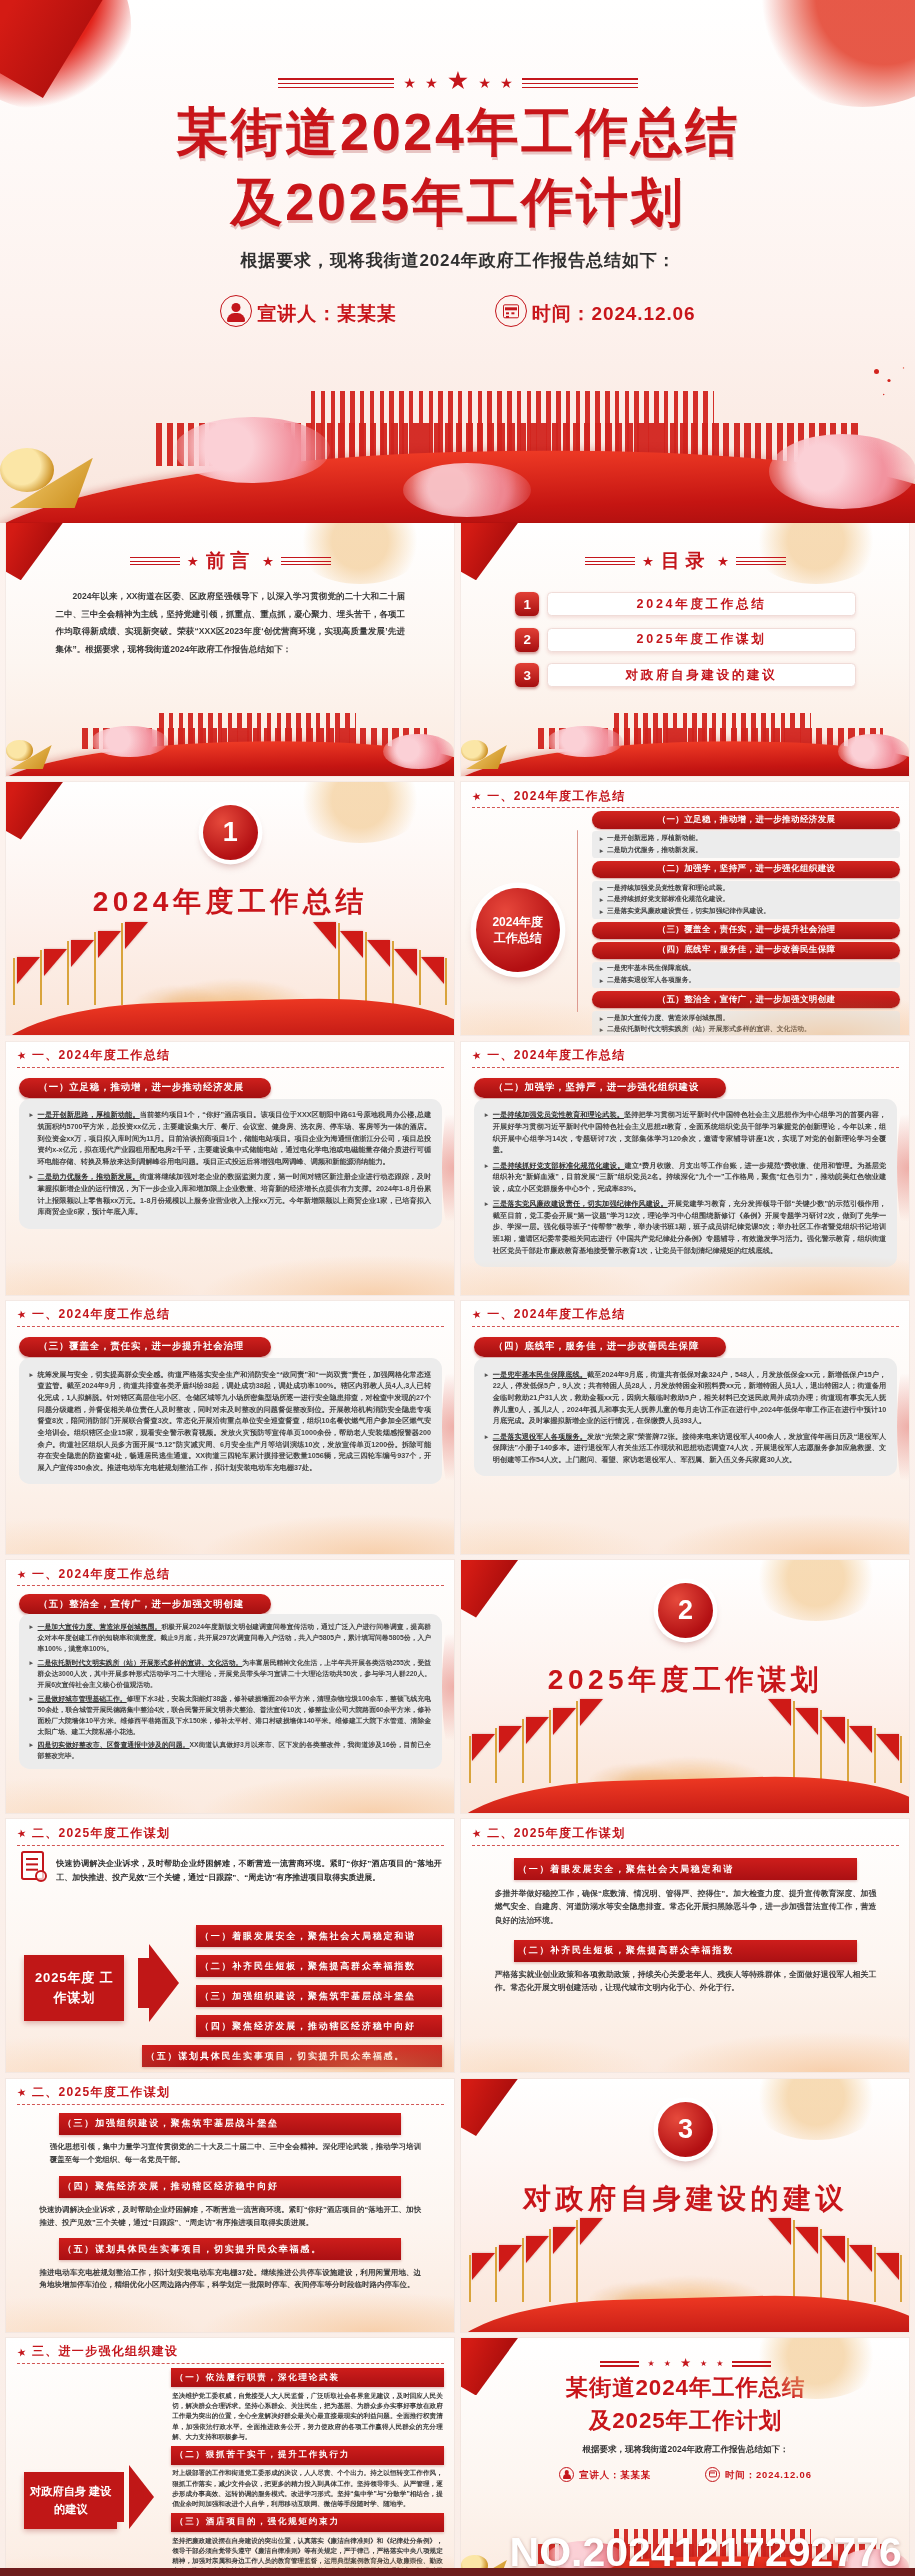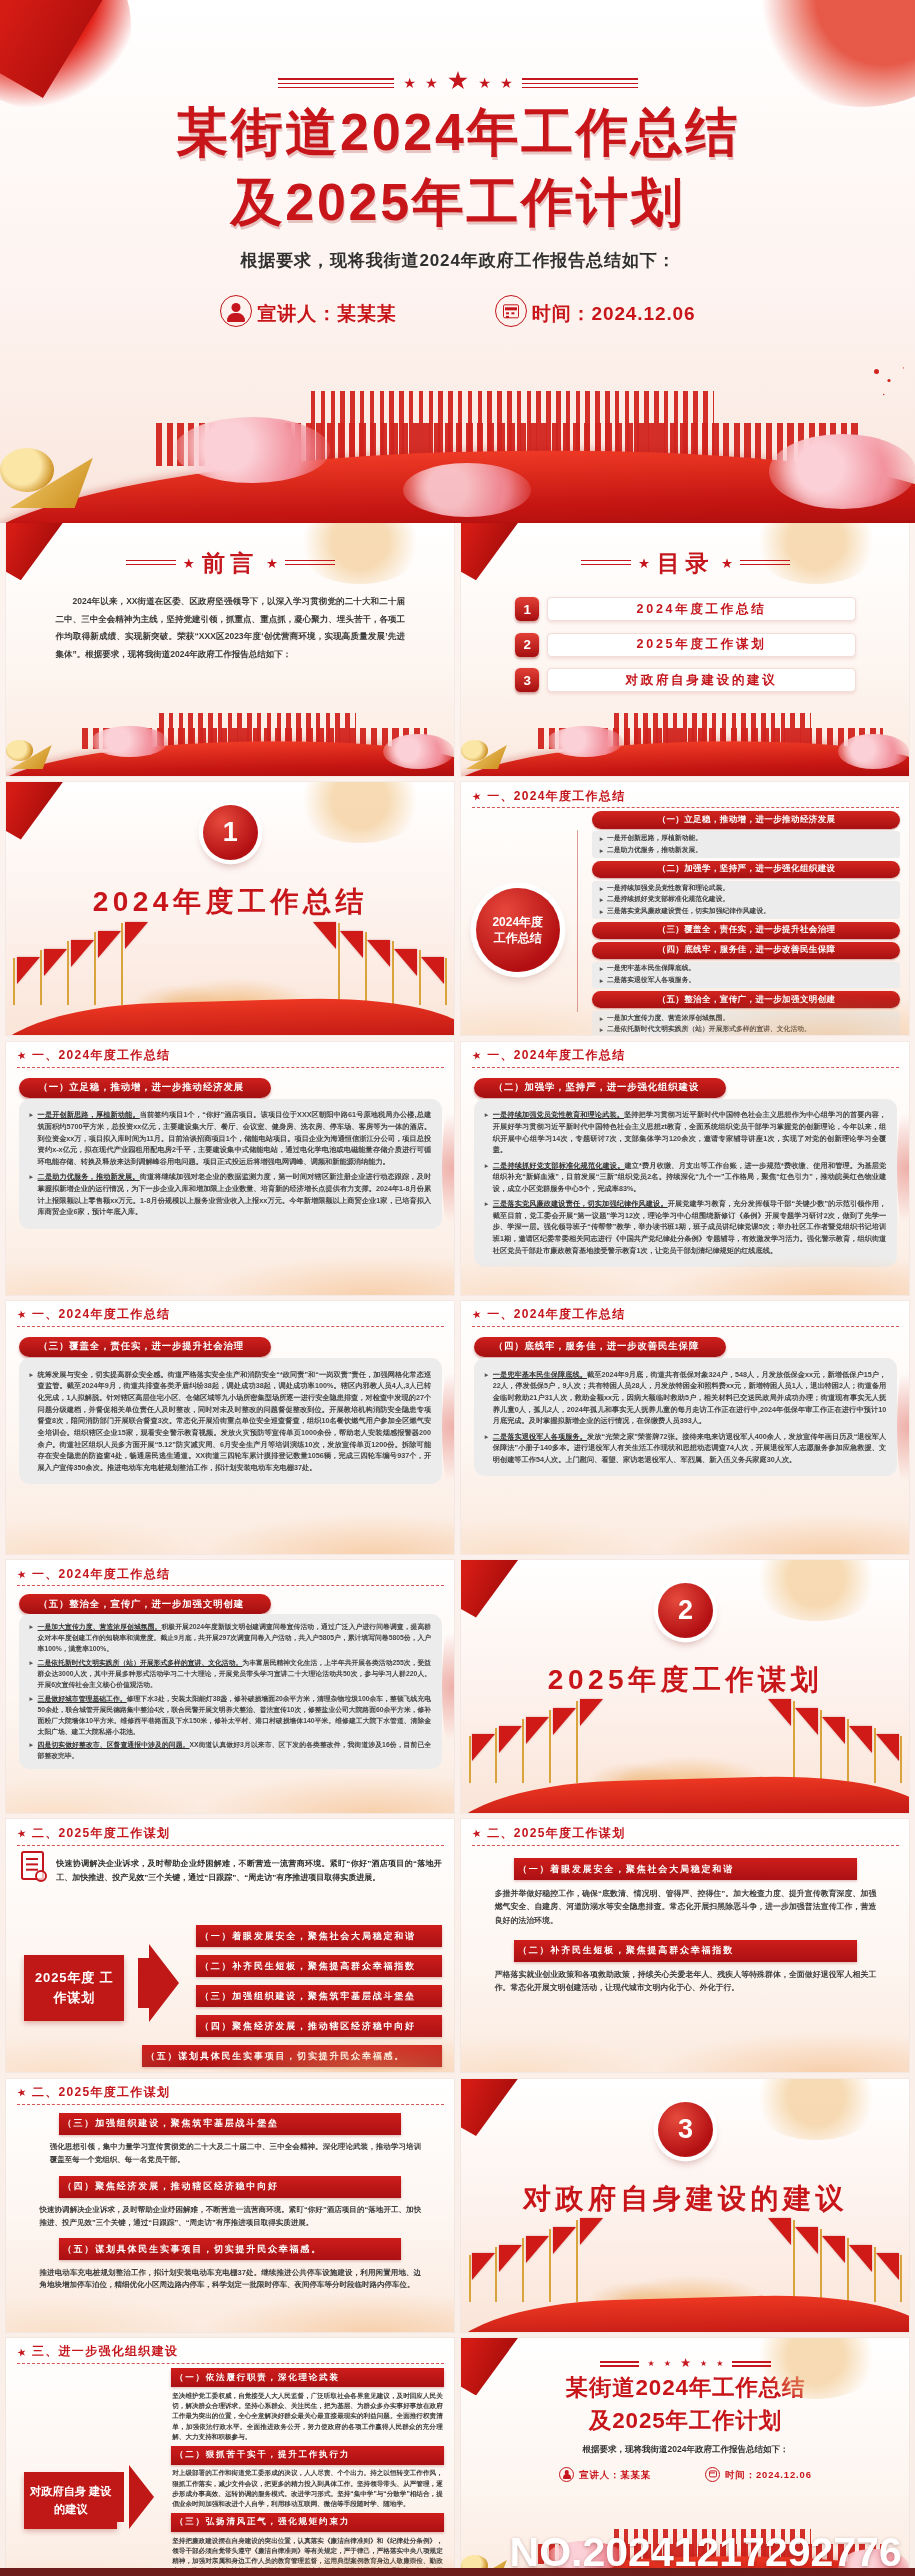--- a/index.html
+++ b/index.html
@@ -89,21 +89,21 @@
 
   
   .cov-ribbon{position:absolute;left:-23px;top:-19.7px;width:134px;height:77px;
     background:linear-gradient(115deg,#d41b14 25%,#a80d0c 55%,rgba(168,13,12,0) 56%);
     clip-path:polygon(0 0,70% 0,28% 100%,0 72%);}
   .cov-glow{position:absolute;right:6%;top:-25px;width:134px;height:86px;border-radius:50%;
     background:radial-gradient(circle,rgba(240,190,120,.55) 0 35%,rgba(240,190,120,0) 72%);}
   .cov-head{position:relative;margin-top:25px;display:flex;align-items:center;justify-content:center;gap:7.2px;}
   .cov-line{width:50px;height:7.2px;background:repeating-linear-gradient(180deg,#c4161c 0 1.3px,rgba(0,0,0,0) 1.3px 3.6px);}
   .cov-star{color:#c4161c;font-size:13.4px;}
-  .cov-title{font-size:23px;font-weight:900;color:#c4161c;letter-spacing:5.4px;}
+  .cov-title{font-size:19px;font-weight:900;color:#c4161c;letter-spacing:5.4px;}
   .pre-body{width:78%;margin:14.3px auto 0;font-size:8.5px;line-height:2.05;font-weight:800;color:#3a3a3a;
     text-align:justify;text-indent:2em;}
   .toc-list{width:76%;margin:18px auto 0;display:flex;flex-direction:column;gap:11.6px;}
   .toc-item{display:flex;align-items:stretch;gap:8px;}
   .toc-num{width:24px;height:24px;border-radius:5.4px;flex:0 0 auto;display:flex;align-items:center;justify-content:center;
     background:linear-gradient(180deg,#e24036,#a50e0f);color:#fff;font-size:13.4px;font-weight:900;
     box-shadow:0 1.8px 2.7px rgba(140,15,12,.4);}
   .toc-bar{flex:1;display:flex;align-items:center;justify-content:center;background:#fff;border-radius:4.5px;
     border:0.9px solid #f0dcd8;box-shadow:0 1.8px 3.6px rgba(170,40,30,.12);
     color:#c4161c;font-size:12.5px;font-weight:900;letter-spacing:2.7px;}
@@ -667,21 +667,21 @@
             </div>
             <div class="shdash"></div>
           </div>
         <div class="red-box advice-box">对政府自身 建设的建议</div>
         <div class="big-arrow advice-arrow"></div>
         <div class="advice-col">
           <div class="rbar">（一）依法履行职责，深化理论武装</div>
           <p class="sec-body">坚决维护党工委权威，自觉接受人大人民监督，广泛听取社会各界意见建议，及时回应人民关切，解决群众合理诉求。坚持心系群众、关注民生，把为基层、为群众多办实事好事放在政府工作最为突出的位置，全心全意解决好群众最关心最直接最现实的利益问题。全面推行权责清单，加强依法行政水平。全面推进政务公开，努力使政府的各项工作赢得人民群众的充分理解、大力支持和积极参与。</p>
           <div class="rbar">（二）狠抓苦干实干，提升工作执行力</div>
           <p class="sec-body">对上级部署的工作和街道党工委形成的决议，人人尽责、个个出力。持之以恒转变工作作风，狠抓工作落实，减少文件会议，把更多的精力投入到具体工作。坚持领导带头、从严管理，逐步形成办事高效、运转协调的服务模式。改进学习形式。坚持“集中学”与“分散学”相结合，提倡业余时间加强和改进个人自学，利用移动互联网、微信等手段随时学、随地学。</p>
-          <div class="rbar">（三）弘扬清风正气，强化规矩约束力</div>
+          <div class="rbar">（三）酒店项目的，强化规矩约束力</div>
           <p class="sec-body">坚持把廉政建设摆在自身建设的突出位置，认真落实《廉洁自律准则》和《纪律处分条例》，领导干部必须自觉带头遵守《廉洁自律准则》等有关规定，严于律己，严格落实中央八项规定精神，加强对亲属和身边工作人员的教育管理监督，运用典型案例教育身边人敬廉崇俭、勤政廉政，防止发生违纪违法和不廉不洁问题。不断完善细化机关和社区干部管理制度，加强对干部权力运行、人财物管理等监督制约，使纪律真正成为“带电”的高压线。</p>
         </div>
         <div class="clouds"></div>
       </div>
 
       <div class="slide closing">
         <div class="cov-ribbon"></div>
         <div class="cov-glow"></div>
         <div class="starline">
           <i class="sl-line"></i>

